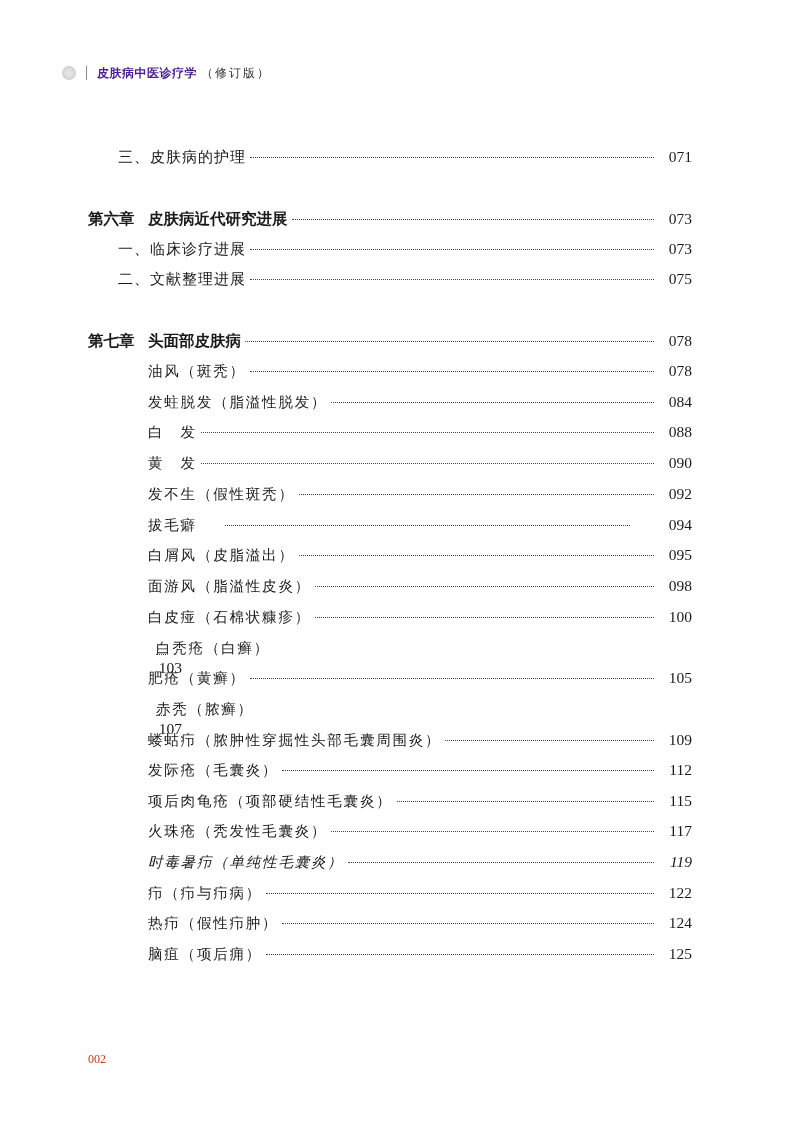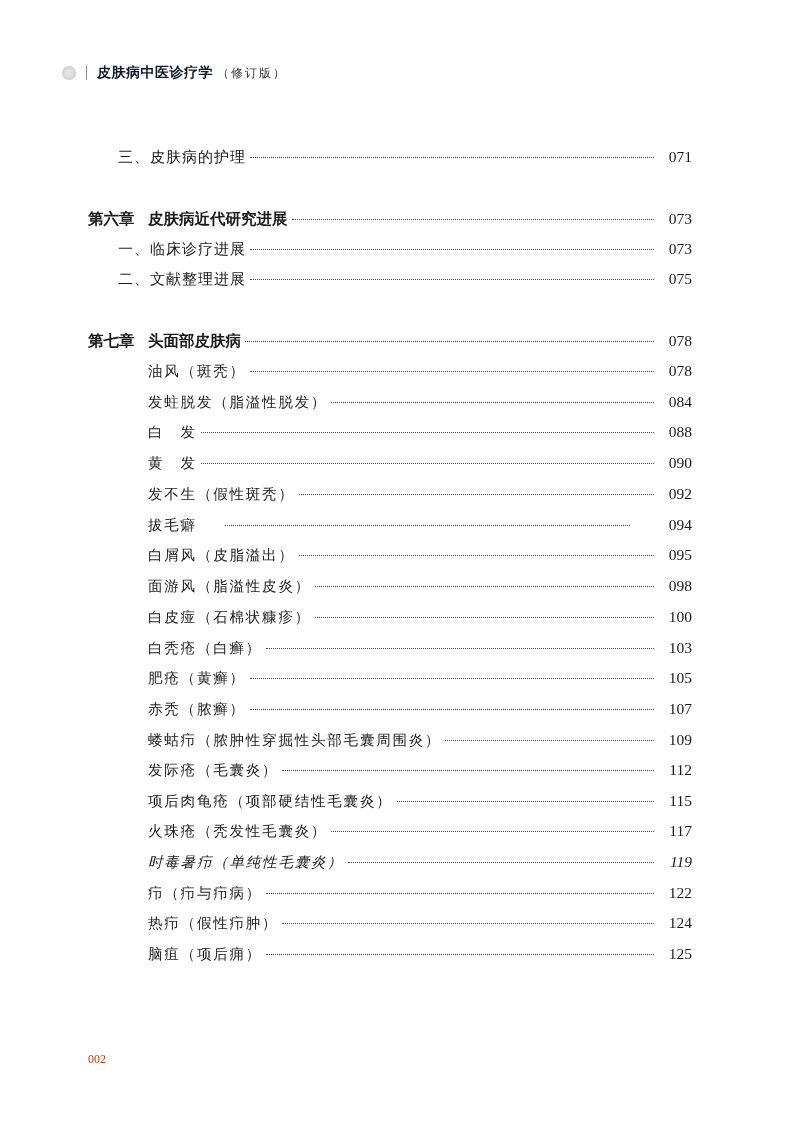--- a/index.html
+++ b/index.html
@@ -2,21 +2,21 @@
 <html><head>
 <meta charset="utf-8">
 <style>
   html, body { margin: 0; padding: 0; background: #ffffff; }
   body { width: 800px; height: 1124px; position: relative; overflow: hidden;
          font-family: "DejaVu Serif", "Liberation Serif", serif; color: #1a1a1a; }
   .header { position: absolute; left: 62px; top: 62px; height: 22px; display: flex; align-items: center; }
   .header .emblem { width: 14px; height: 14px; border-radius: 50%;
                     background: radial-gradient(circle, #e2e2e2 30%, #cfcfcf 70%); margin-right: 10px; }
   .header .bar { width: 1px; height: 14px; background: #888; margin-right: 10px; }
-  .header .title { font-size: 14px; font-weight: bold; letter-spacing: 0.5px; color: #0f172a; }
+  .header .title { font-size: 12px; font-weight: bold; letter-spacing: 0.5px; color: #4c1d95; }
   .header .sub { font-size: 12px; color: #333; margin-left: 4px; letter-spacing: 2px; }
 
   .toc { position: absolute; left: 0; top: 0; width: 800px; }
   .row { position: absolute; display: flex; align-items: baseline; right: 108px; height: 24px; }
   .row .label { white-space: pre; font-size: 15px; flex: none; }
   .row .leader { flex: 1; border-bottom: 1.3px dotted #444; margin: 0 4px; transform: translateY(-4px); min-width: 10px; }
   .row .page { font-family: "Liberation Serif", serif; font-size: 15.5px; flex: none; width: 26px; text-align: right; margin-left: 8px; }
   .row.chapter .label { font-weight: bold; font-size: 15.5px; }
   .row.chapter .chapnum { font-weight: bold; font-size: 15.5px; width: 60px; flex: none; }
   .row.section .label { letter-spacing: 1px; }
@@ -104,31 +104,31 @@
   <div class="row item" style="top:577px; left:148px;">
     <span class="label">面游风（脂溢性皮炎）</span>
     <span class="leader"></span>
     <span class="page">098</span>
   </div>
   <div class="row item" style="top:608px; left:148px;">
     <span class="label">白皮痖（石棉状糠疹）</span>
     <span class="leader"></span>
     <span class="page">100</span>
   </div>
-  <div class="row item" style="top:639px; left:148px;">
+  <div class="row item" style="top:639px; left:148px;flex-direction:column;">
     <span class="label">白秃疮（白癣）</span>
     <span class="leader"></span>
     <span class="page">103</span>
   </div>
   <div class="row item" style="top:669px; left:148px;">
     <span class="label">肥疮（黄癣）</span>
     <span class="leader"></span>
     <span class="page">105</span>
   </div>
-  <div class="row item" style="top:700px; left:148px;">
+  <div class="row item" style="top:700px; left:148px;flex-direction:column;">
     <span class="label">赤秃（脓癣）</span>
     <span class="leader"></span>
     <span class="page">107</span>
   </div>
   <div class="row item" style="top:731px; left:148px;">
     <span class="label">蝼蛄疖（脓肿性穿掘性头部毛囊周围炎）</span>
     <span class="leader"></span>
     <span class="page">109</span>
   </div>
   <div class="row item" style="top:761px; left:148px;">

